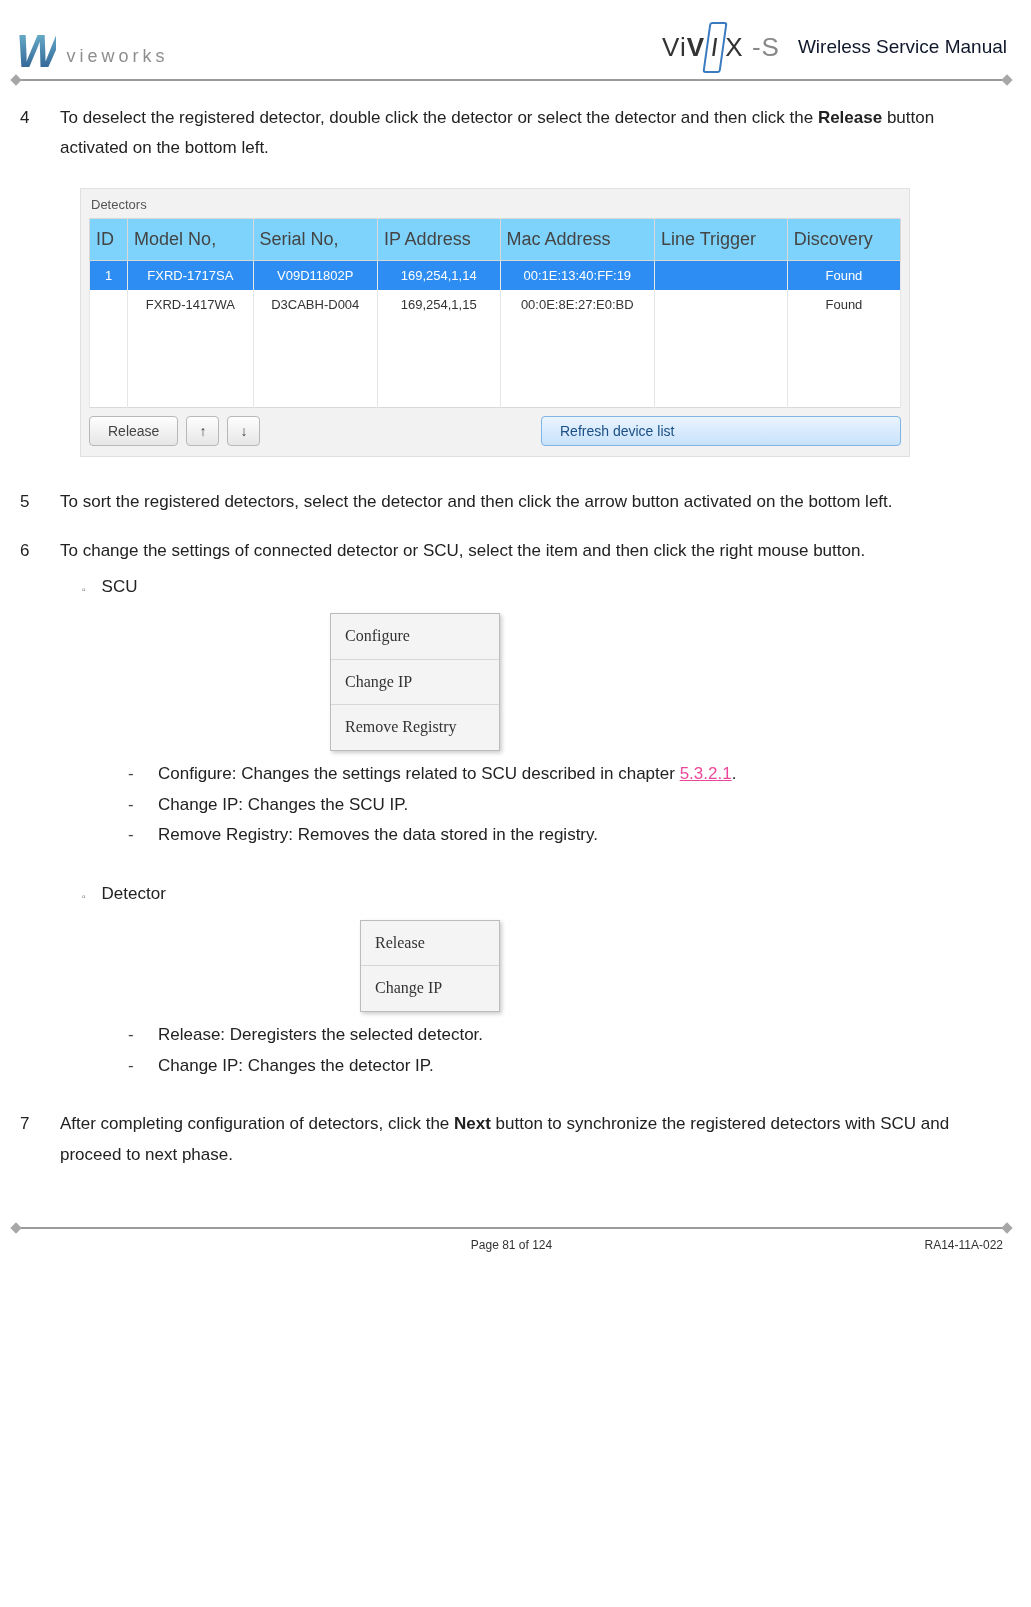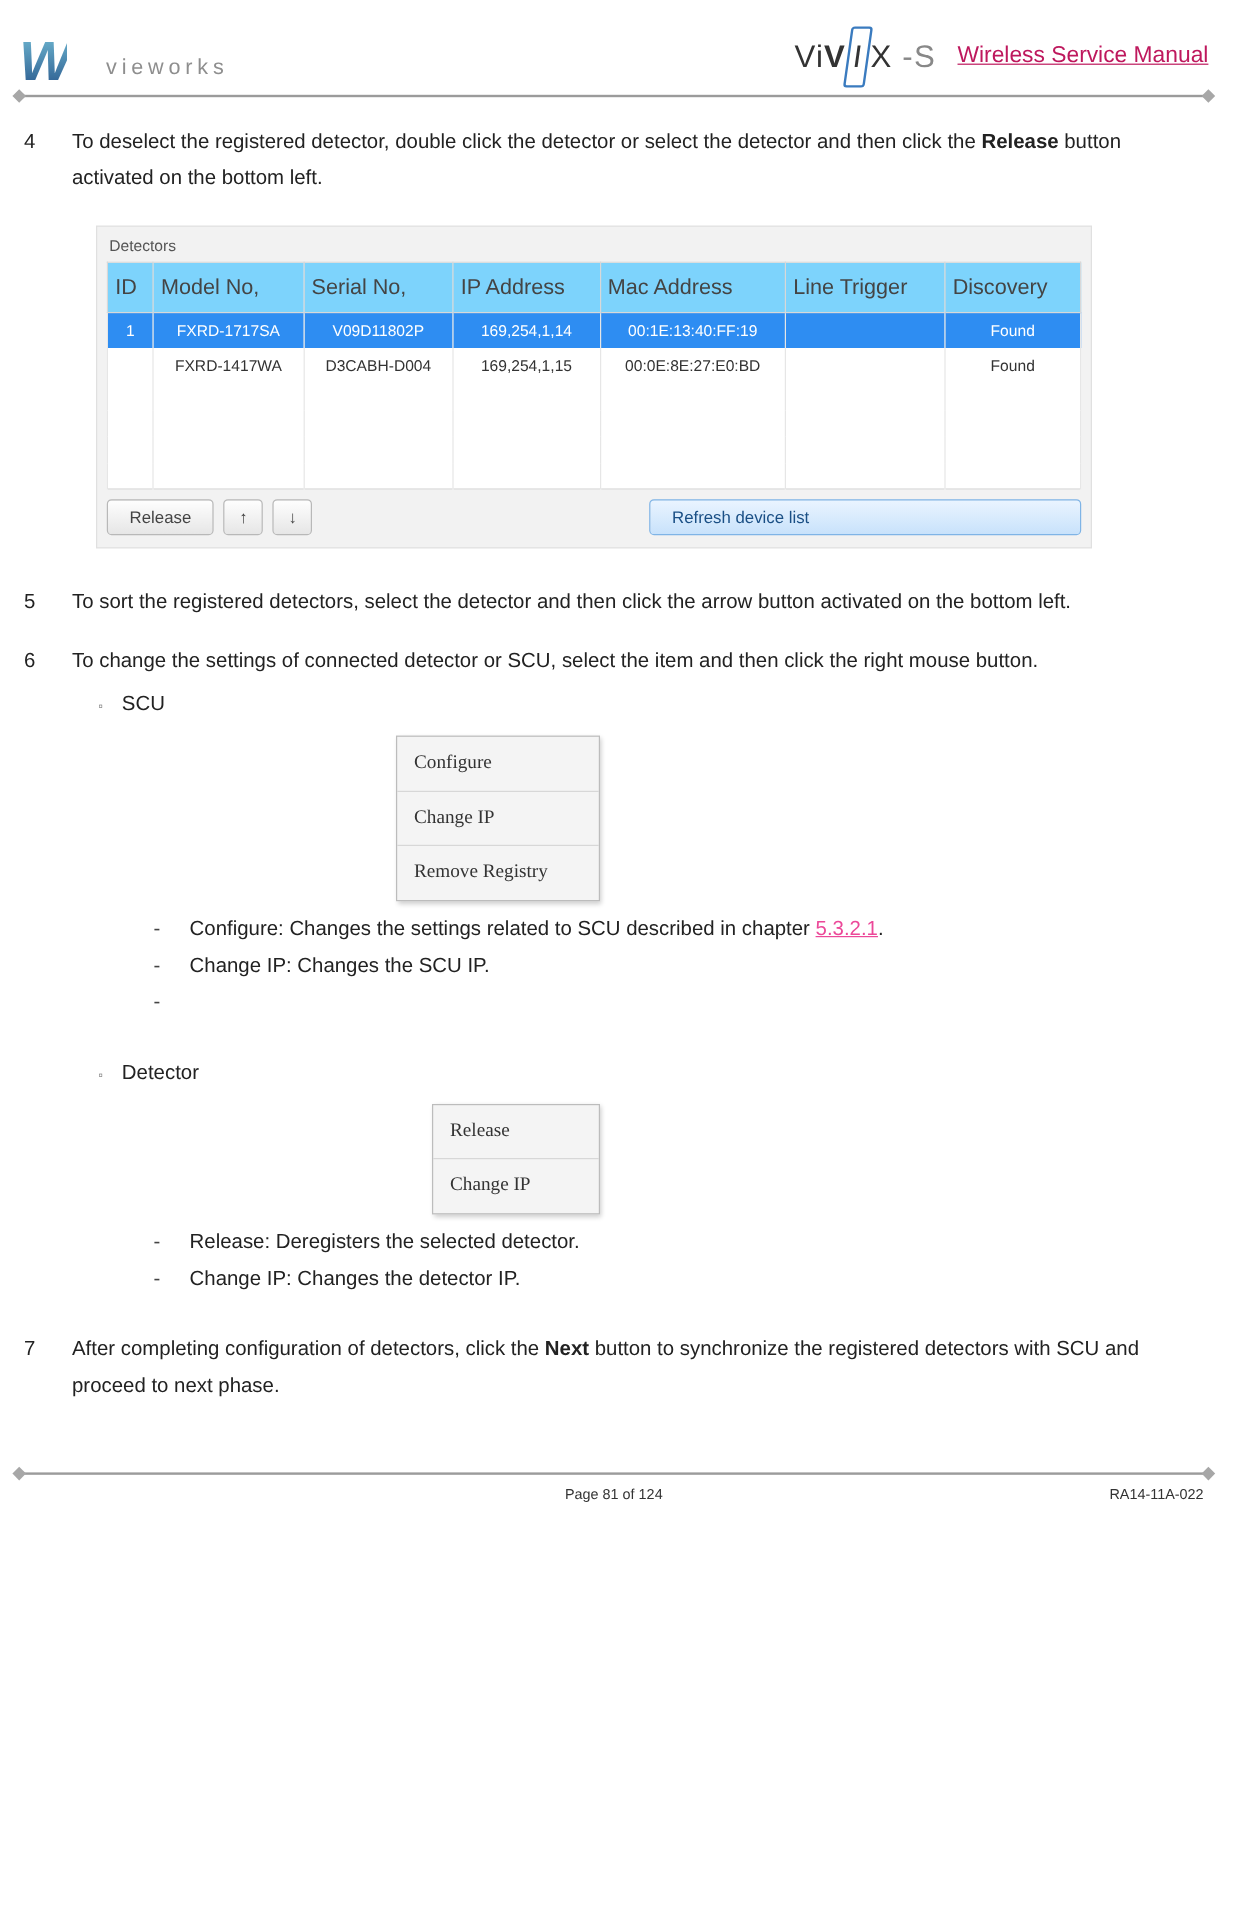--- a/index.html
+++ b/index.html
@@ -36,35 +36,34 @@
   .vw-mark {
     font-size: 46px; font-weight: 700; font-style: italic;
     font-family: "Segoe UI", Arial, sans-serif;
     line-height: 0.9; letter-spacing: -3px;
     background: linear-gradient(180deg,#6ab0cc,#2c5d90);
     -webkit-background-clip: text; background-clip:text; color: transparent;
   }
   .vw-text {
     font-size: 18px; color:#8e8e8e; letter-spacing: 4px;
     font-family: "Segoe UI", Arial, sans-serif;
-    margin-left: 22px;
   }
   .logo-right { display: flex; align-items: center; gap: 18px; }
   .vivix {
     font-size: 26px; font-family: "Arial", sans-serif;
     letter-spacing: 1px; color:#333;
   }
   .vivix b { font-weight:900; }
   .vivix .box {
     display:inline-block; border:2px solid #3a7bbf;
     padding: 0 3px; border-radius:3px;
     transform: skewX(-8deg);
     margin: 0 1px;
   }
-  .manual-title { font-size: 19px; color:#be185d;text-decoration:underline; }
+  .manual-title { font-size: 19px; color:#0f172a; }
   .content { padding: 0 4px 0 4px; }
   .num-item { display: flex; gap: 22px; margin-bottom: 18px; }
   .num-item .num { min-width: 18px; }
   .num-item .body { flex: 1; }
   .sub-bullet { display:flex; gap:16px; margin-top:6px; margin-left:22px;}
   .sub-bullet .mark { font-size:10px; position:relative; top:9px; color:#555;}
   .dash-list { margin-left: 68px; }
   .dash-item { display:flex; gap:18px; }
   .dash-item .dash { color:#444; min-width:12px; }
   strong { font-weight:700; }
@@ -275,20 +274,21 @@
             <span>
               <span>Configure: Changes the settings related to SCU described in chapter </span><a class="ref">5.3.2.1</a><span>.</span>
             </span>
           </div>
           <div class="dash-item">
             <span class="dash">-</span>
             <span>Change IP: Changes the SCU IP.</span>
           </div>
           <div class="dash-item">
             <span class="dash">-</span>
+            <span>Remove Registry: Removes the data stored in the registry.</span>
           </div>
         </div>
 
         <div class="sub-bullet" style="margin-top:28px">
           <span class="mark">▫</span>
           <span>Detector</span>
         </div>
 
         <div class="context-menu small">
           <div>Release</div>

